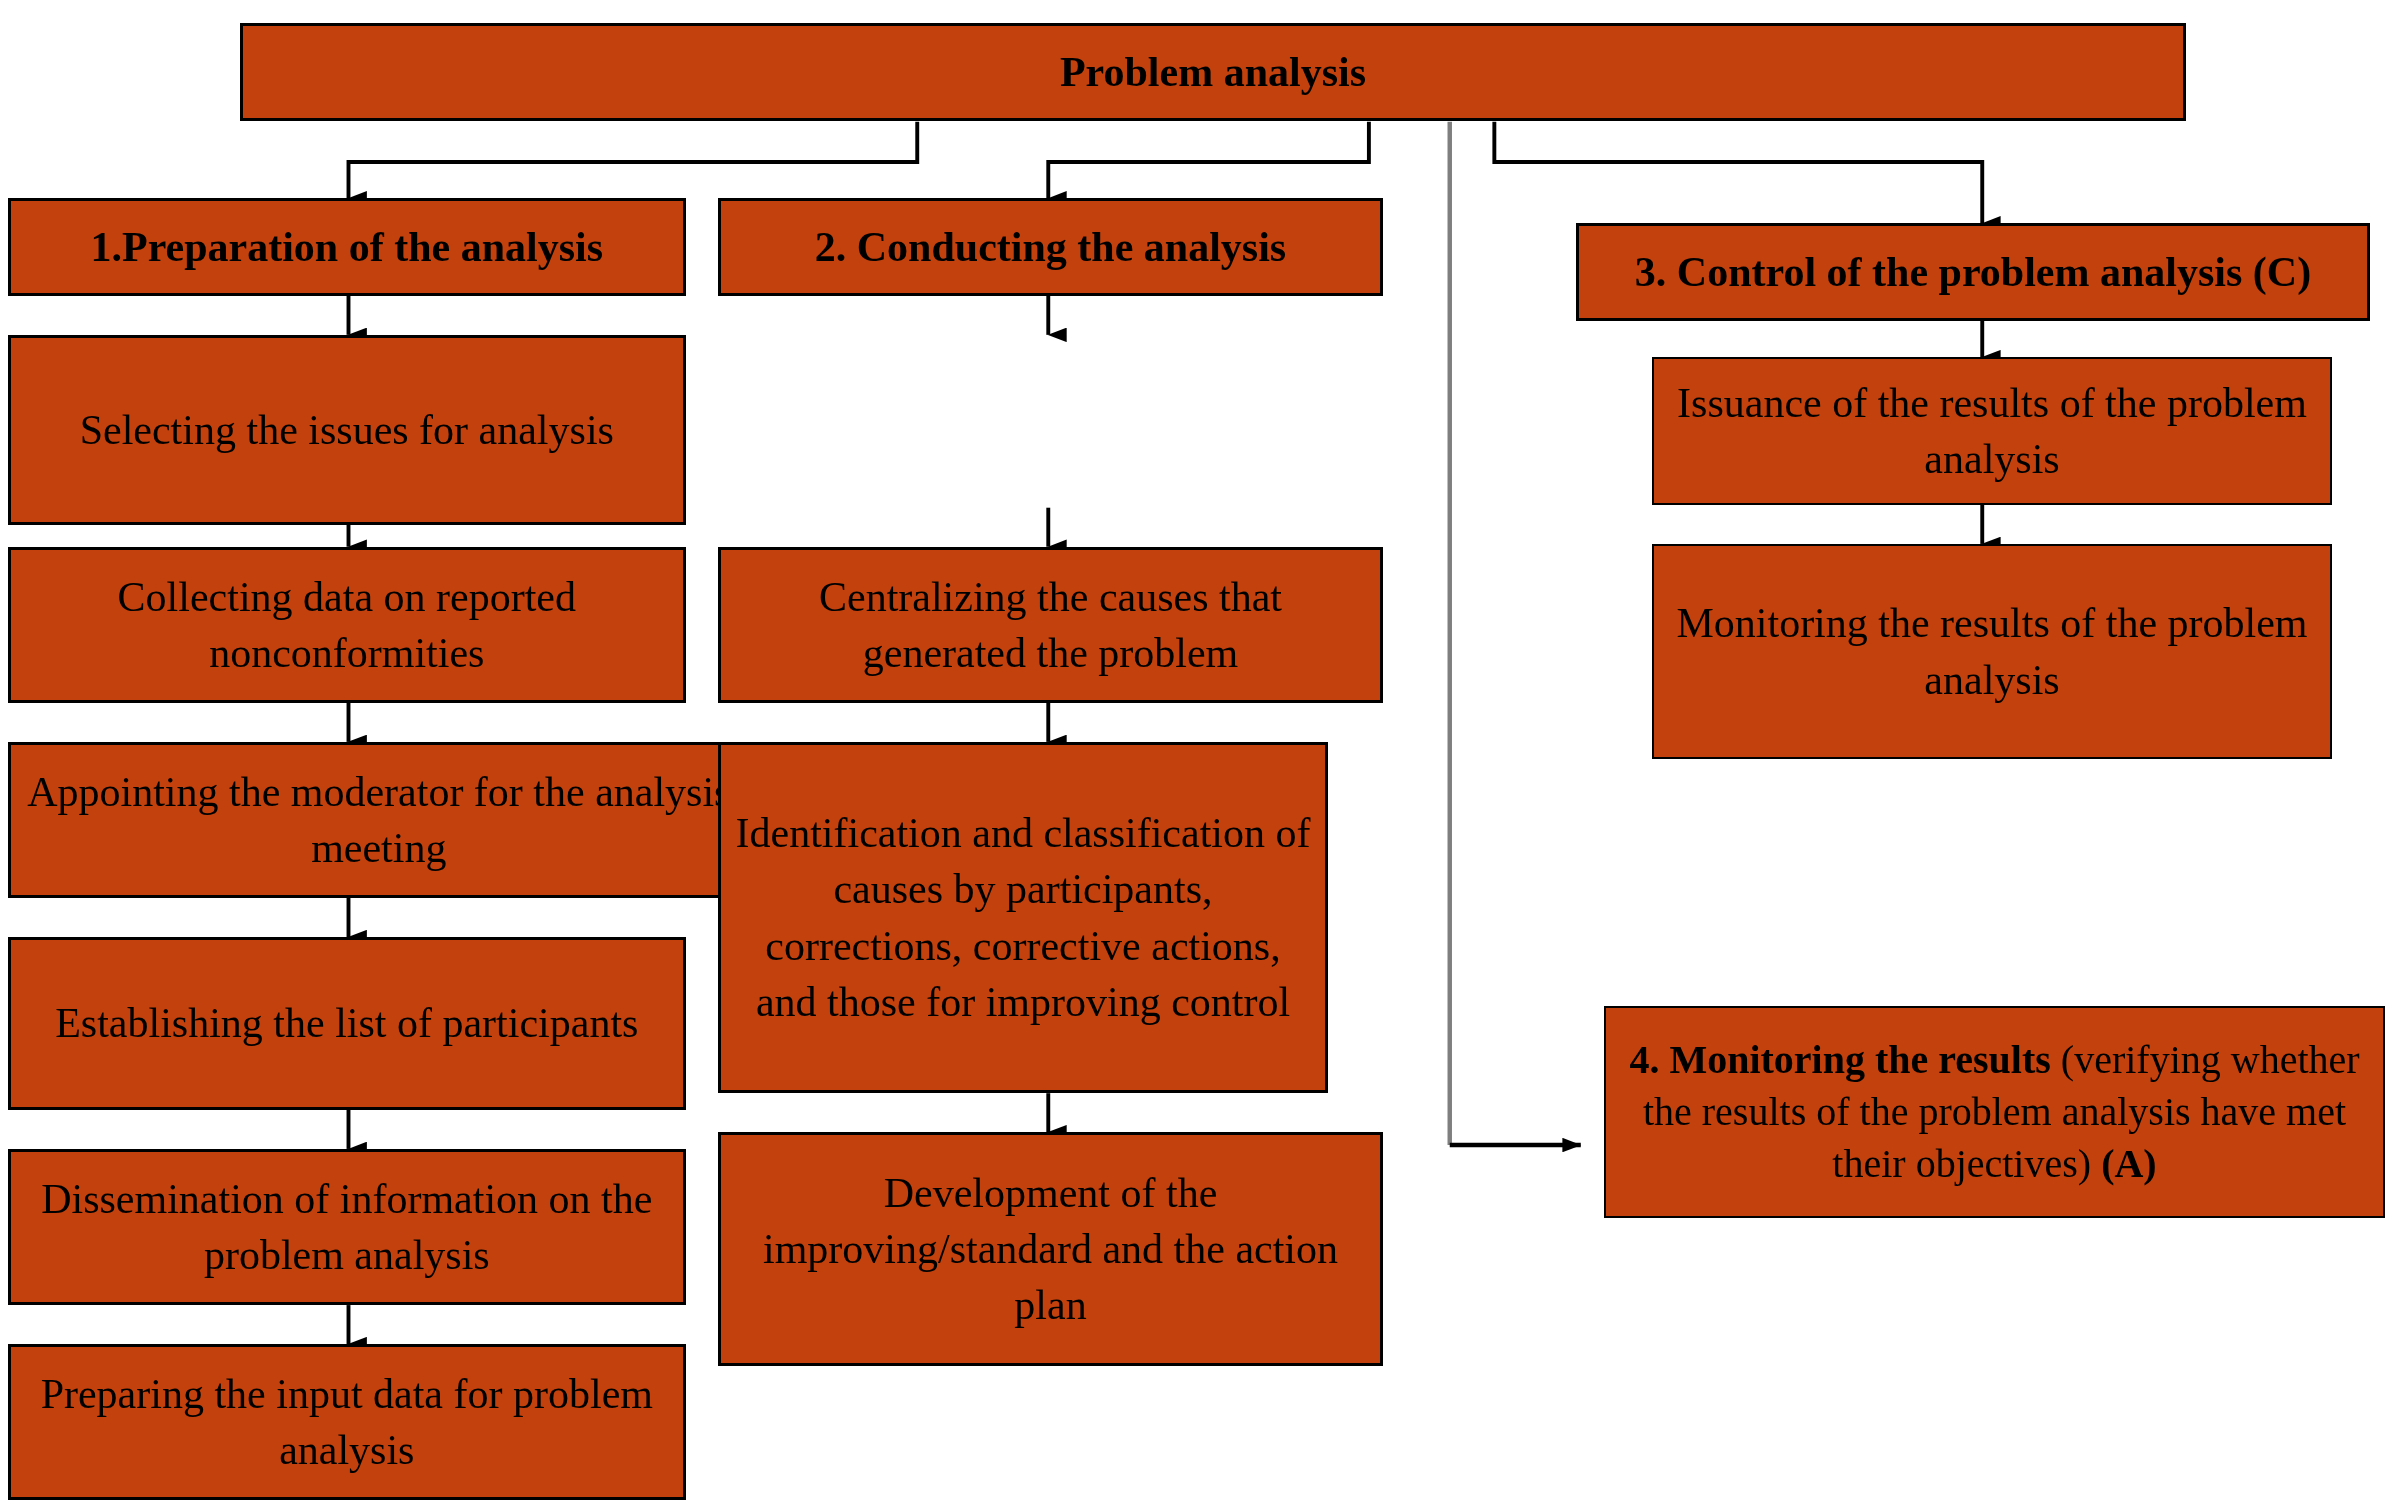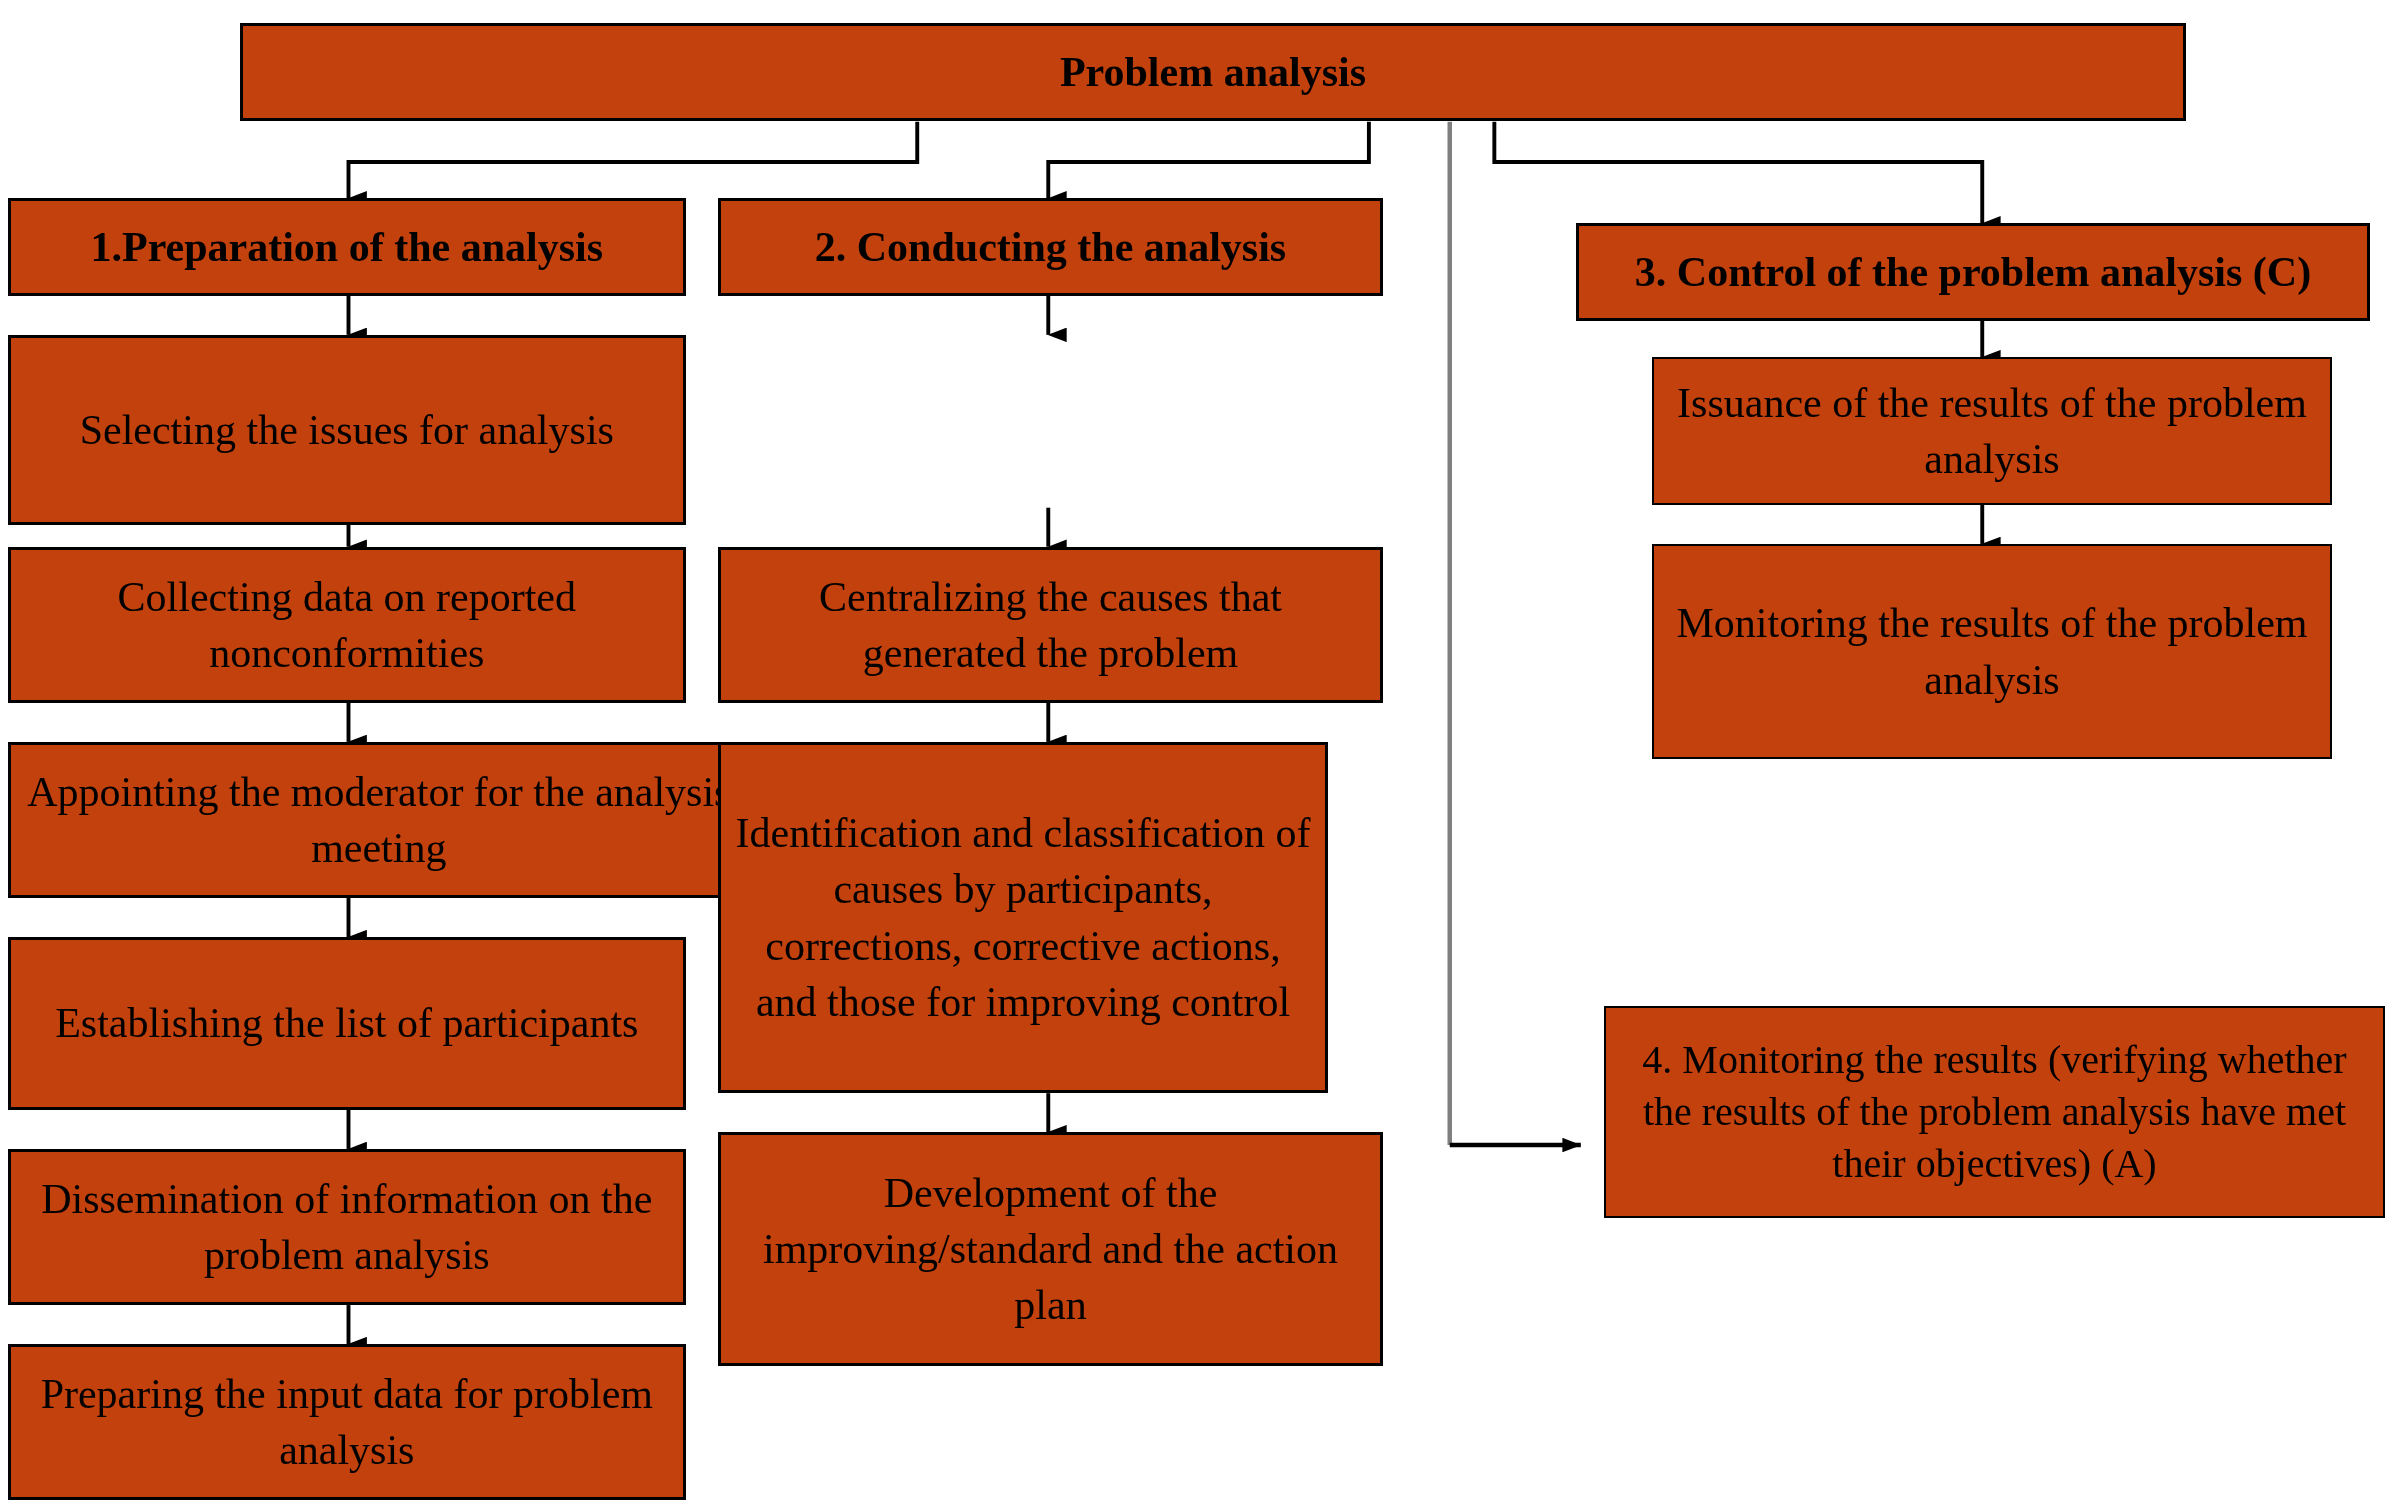--- a/index.html
+++ b/index.html
@@ -40,21 +40,21 @@
     padding: 5.6px 14.5px;
   }
   .node.bold {
     font-weight: bold;
   }
   .node .txt {
     display: block;
     width: 100%;
   }
   .node .b {
-    font-weight: normal;
+    font-weight: bold;
   }
   .node.thin-border {
     border-width: 2.8px;
   }
 </style>
 </head>
 <body>
 
 <div id="stage">
 

